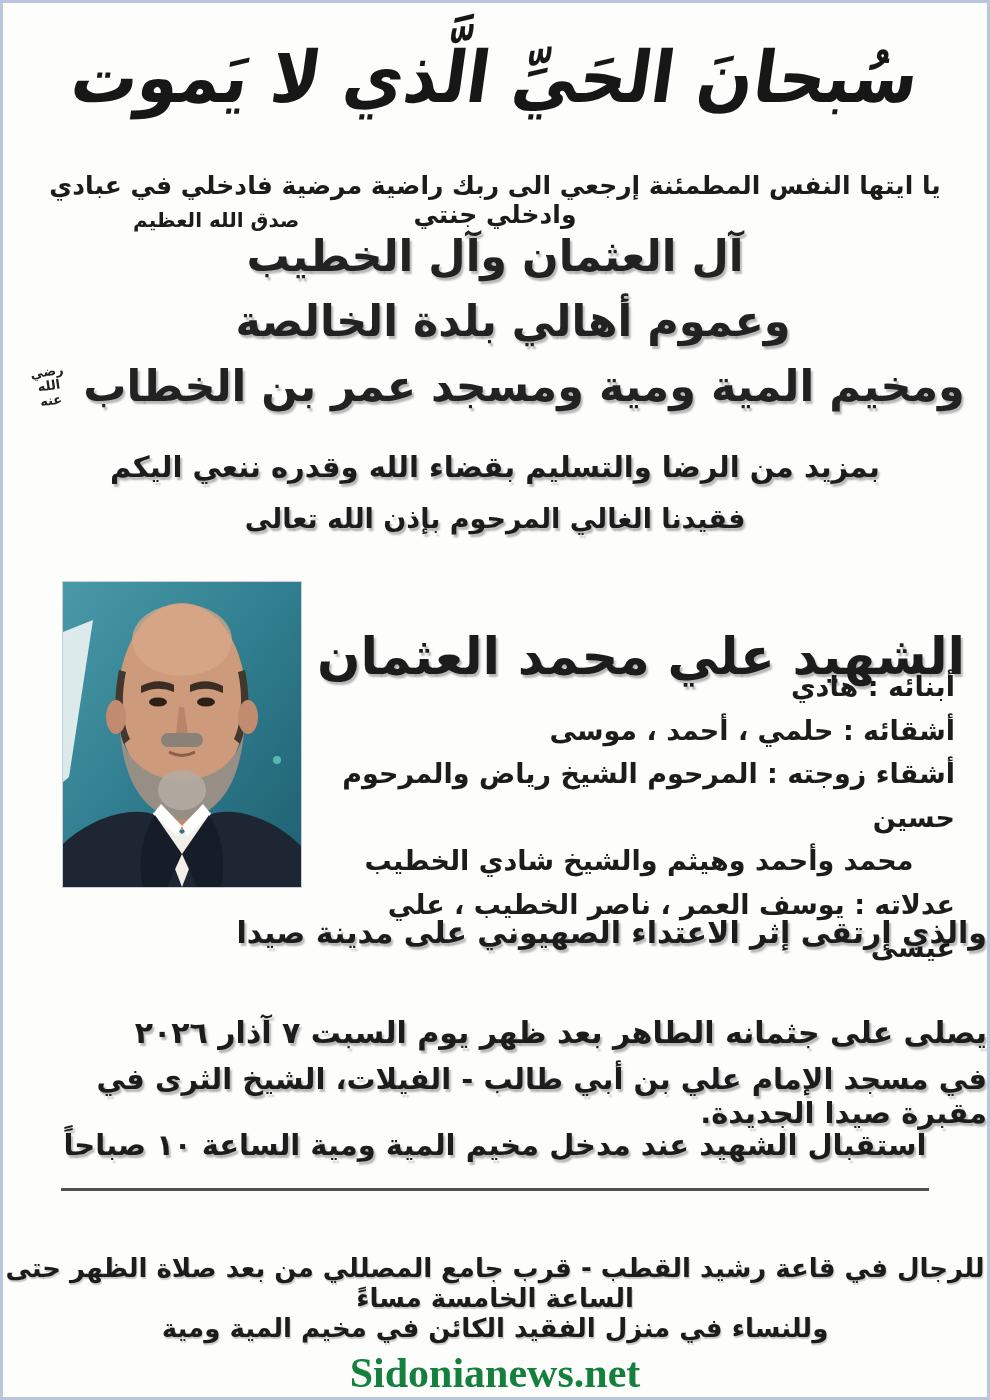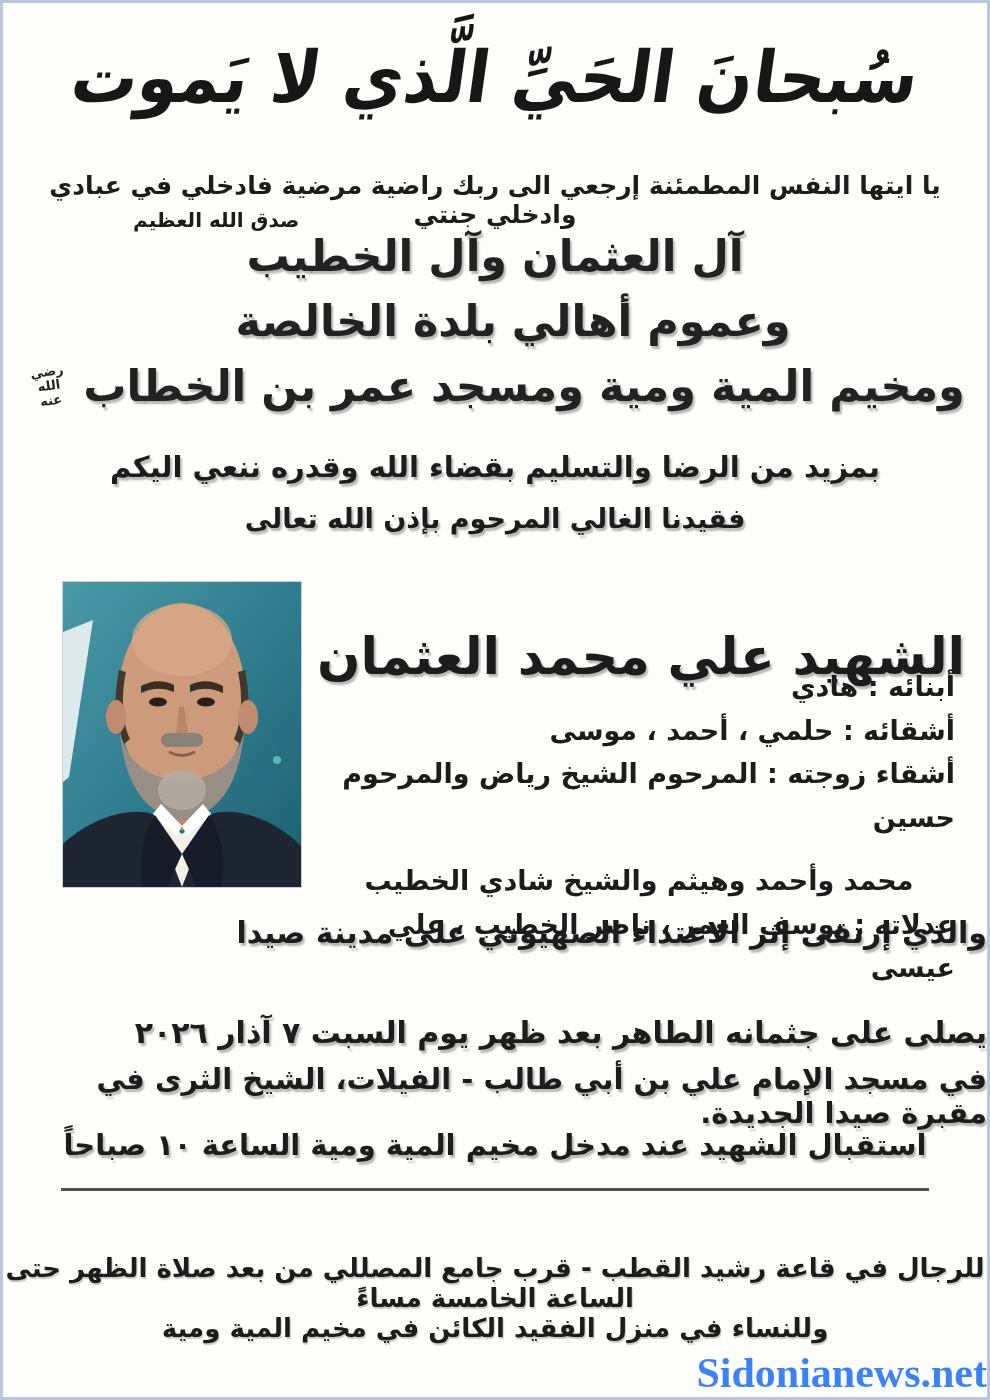--- a/index.html
+++ b/index.html
@@ -28,21 +28,21 @@
   .intro1{top:447px;font-size:29px;}
   .intro2{top:500px;font-size:27px;}
   .photo{
     position:absolute;left:59px;top:578px;width:238px;height:305px;
     border:1px solid #c9ced6;box-sizing:content-box;
   }
   .photo svg{display:block;}
   .name{left:300px;right:8px;top:624px;font-size:51px;font-weight:900;}
   .relatives{position:absolute;left:320px;right:32px;top:662px;font-size:27px;
     font-weight:700;line-height:43.5px;text-align:right;}
-  .relatives .center-line{text-align:center;margin-top:20px;}
+  .relatives .center-line{text-align:center;}
   .para{font-size:30px;font-weight:900;text-align:right;}
   .p1{top:912px;}
   .p2{top:962px;}
   .p3{top:1012px;}
   .p4{top:1059px;font-size:29px;}
   .reception{top:1125px;font-size:29px;font-weight:900;}
   .divider{position:absolute;left:58px;right:58px;top:1185px;height:3px;background:#4f4f4f;}
   .condolence{font-size:26px;font-weight:700;text-shadow:1px 2px 1px rgba(0,0,0,0.2);}
   .c1{top:1210px;}
   .c2{top:1210px;margin-top:40px;}
@@ -120,15 +120,15 @@
   <div class="abs para shadowed p1">والذي إرتقى إثر الاعتداء الصهيوني على مدينة صيدا</div>
   <div class="abs para shadowed p3">يصلى على جثمانه الطاهر بعد ظهر يوم السبت ٧ آذار ٢٠٢٦</div>
   <div class="abs para shadowed p4">في مسجد الإمام علي بن أبي طالب - الفيلات، الشيخ الثرى في مقبرة صيدا الجديدة.</div>
   <div class="abs reception shadowed">استقبال الشهيد عند مدخل مخيم المية ومية الساعة ١٠ صباحاً</div>
 
   <div class="divider"></div>
 
   <div class="abs condolence c2">للرجال في قاعة رشيد القطب - قرب جامع المصللي من بعد صلاة الظهر حتى الساعة الخامسة مساءً</div>
   <div class="abs condolence c3">وللنساء في منزل الفقيد الكائن في مخيم المية ومية</div>
 
-  <div class="abs footer" style="color: #3b82f6; text-align: right;">Sidonianews.net</div>
+  <div class="abs footer" style="color: #15803d;">Sidonianews.net</div>
 
 </div>
 
 </body></html>

